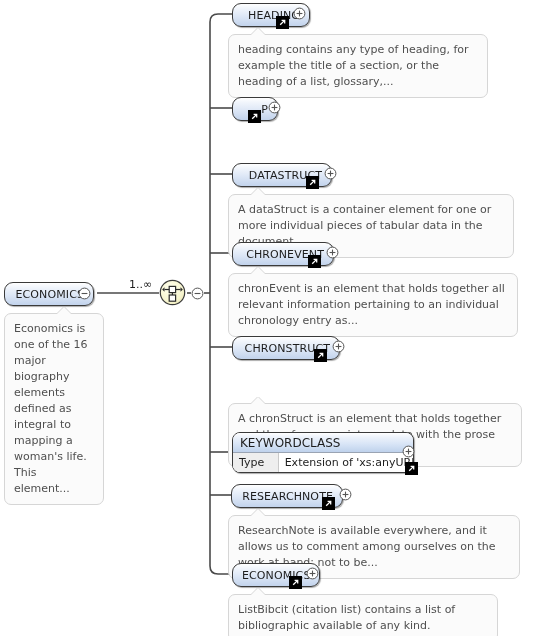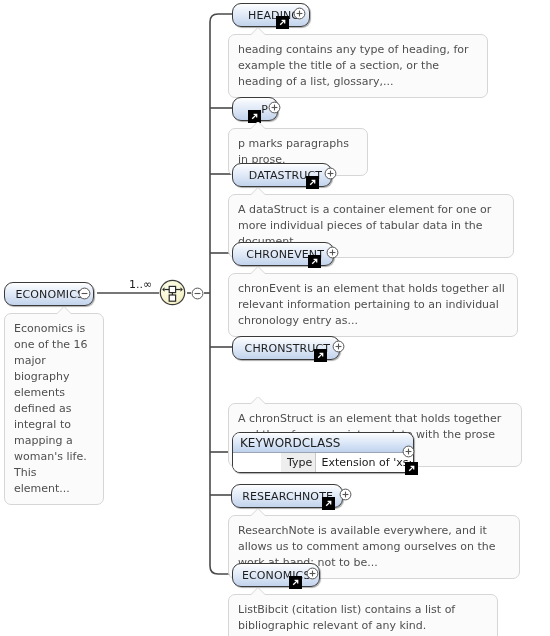--- a/index.html
+++ b/index.html
@@ -79,21 +79,20 @@
   }
   .type-box .tb-key {
     width: 40px;
     background: #eeeeee;
     border-right: 1px solid #c9c9c9;
     display: flex;
     align-items: center;
     padding-left: 6px;
     font-size: 11px;
     color: #1d1d1d;
-    margin-left: 48px;
   }
   .type-box .tb-val {
     flex: 1 1 auto;
     display: flex;
     align-items: center;
     padding-left: 6px;
     font-size: 11px;
     color: #1d1d1d;
     white-space: nowrap;
     overflow: hidden;
@@ -274,24 +273,20 @@
       <path d="M3.2 7.8 L7.4 3.6 M4.6 3.3 L7.7 3.3 L7.7 6.4" stroke="#ffffff" stroke-width="1.3" fill="none"></path>
     </svg>
   </div>
   <div class="expander" style="left:268px; top:101px;">
     <svg width="13" height="13" viewBox="0 0 13 13">
       <circle cx="6.5" cy="6.5" r="5.4" fill="#ffffff" stroke="#555555" stroke-width="1"></circle>
       <line x1="3.6" y1="6.5" x2="9.4" y2="6.5" stroke="#555555" stroke-width="1.1"></line>
       <line x1="6.5" y1="3.6" x2="6.5" y2="9.4" stroke="#555555" stroke-width="1.1"></line>
     </svg>
   </div>
-  <div class="annot" style="left:228px; top:128px; width:140px;">
-    <span class="tip" style="left:22px;"></span>
-    <span>p marks paragraphs in prose.</span>
-  </div>
 
   <div class="elem-pill" style="left:232px; top:163px; min-width:80px;">
     <span class="lbl">DATASTRUCT</span>
   </div>
   <div class="link-badge" style="left:306px; top:176px;">
     <svg width="11" height="11" viewBox="0 0 11 11">
       <rect x="0" y="0" width="11" height="11" fill="#000000"></rect>
       <path d="M3.2 7.8 L7.4 3.6 M4.6 3.3 L7.7 3.3 L7.7 6.4" stroke="#ffffff" stroke-width="1.3" fill="none"></path>
     </svg>
   </div>
@@ -402,16 +397,16 @@
   </div>
   <div class="expander" style="left:306px; top:567px;">
     <svg width="13" height="13" viewBox="0 0 13 13">
       <circle cx="6.5" cy="6.5" r="5.4" fill="#ffffff" stroke="#555555" stroke-width="1"></circle>
       <line x1="3.6" y1="6.5" x2="9.4" y2="6.5" stroke="#555555" stroke-width="1.1"></line>
       <line x1="6.5" y1="3.6" x2="6.5" y2="9.4" stroke="#555555" stroke-width="1.1"></line>
     </svg>
   </div>
   <div class="annot" style="left:228px; top:594px; width:270px;">
     <span class="tip" style="left:22px;"></span>
-    <span>ListBibcit (citation list) contains a list of bibliographic relevant of any kind.</span>
+    <span>ListBibcit (citation list) contains a list of bibliographic available of any kind.</span>
   </div>
 
 </div>
 
 </body></html>

